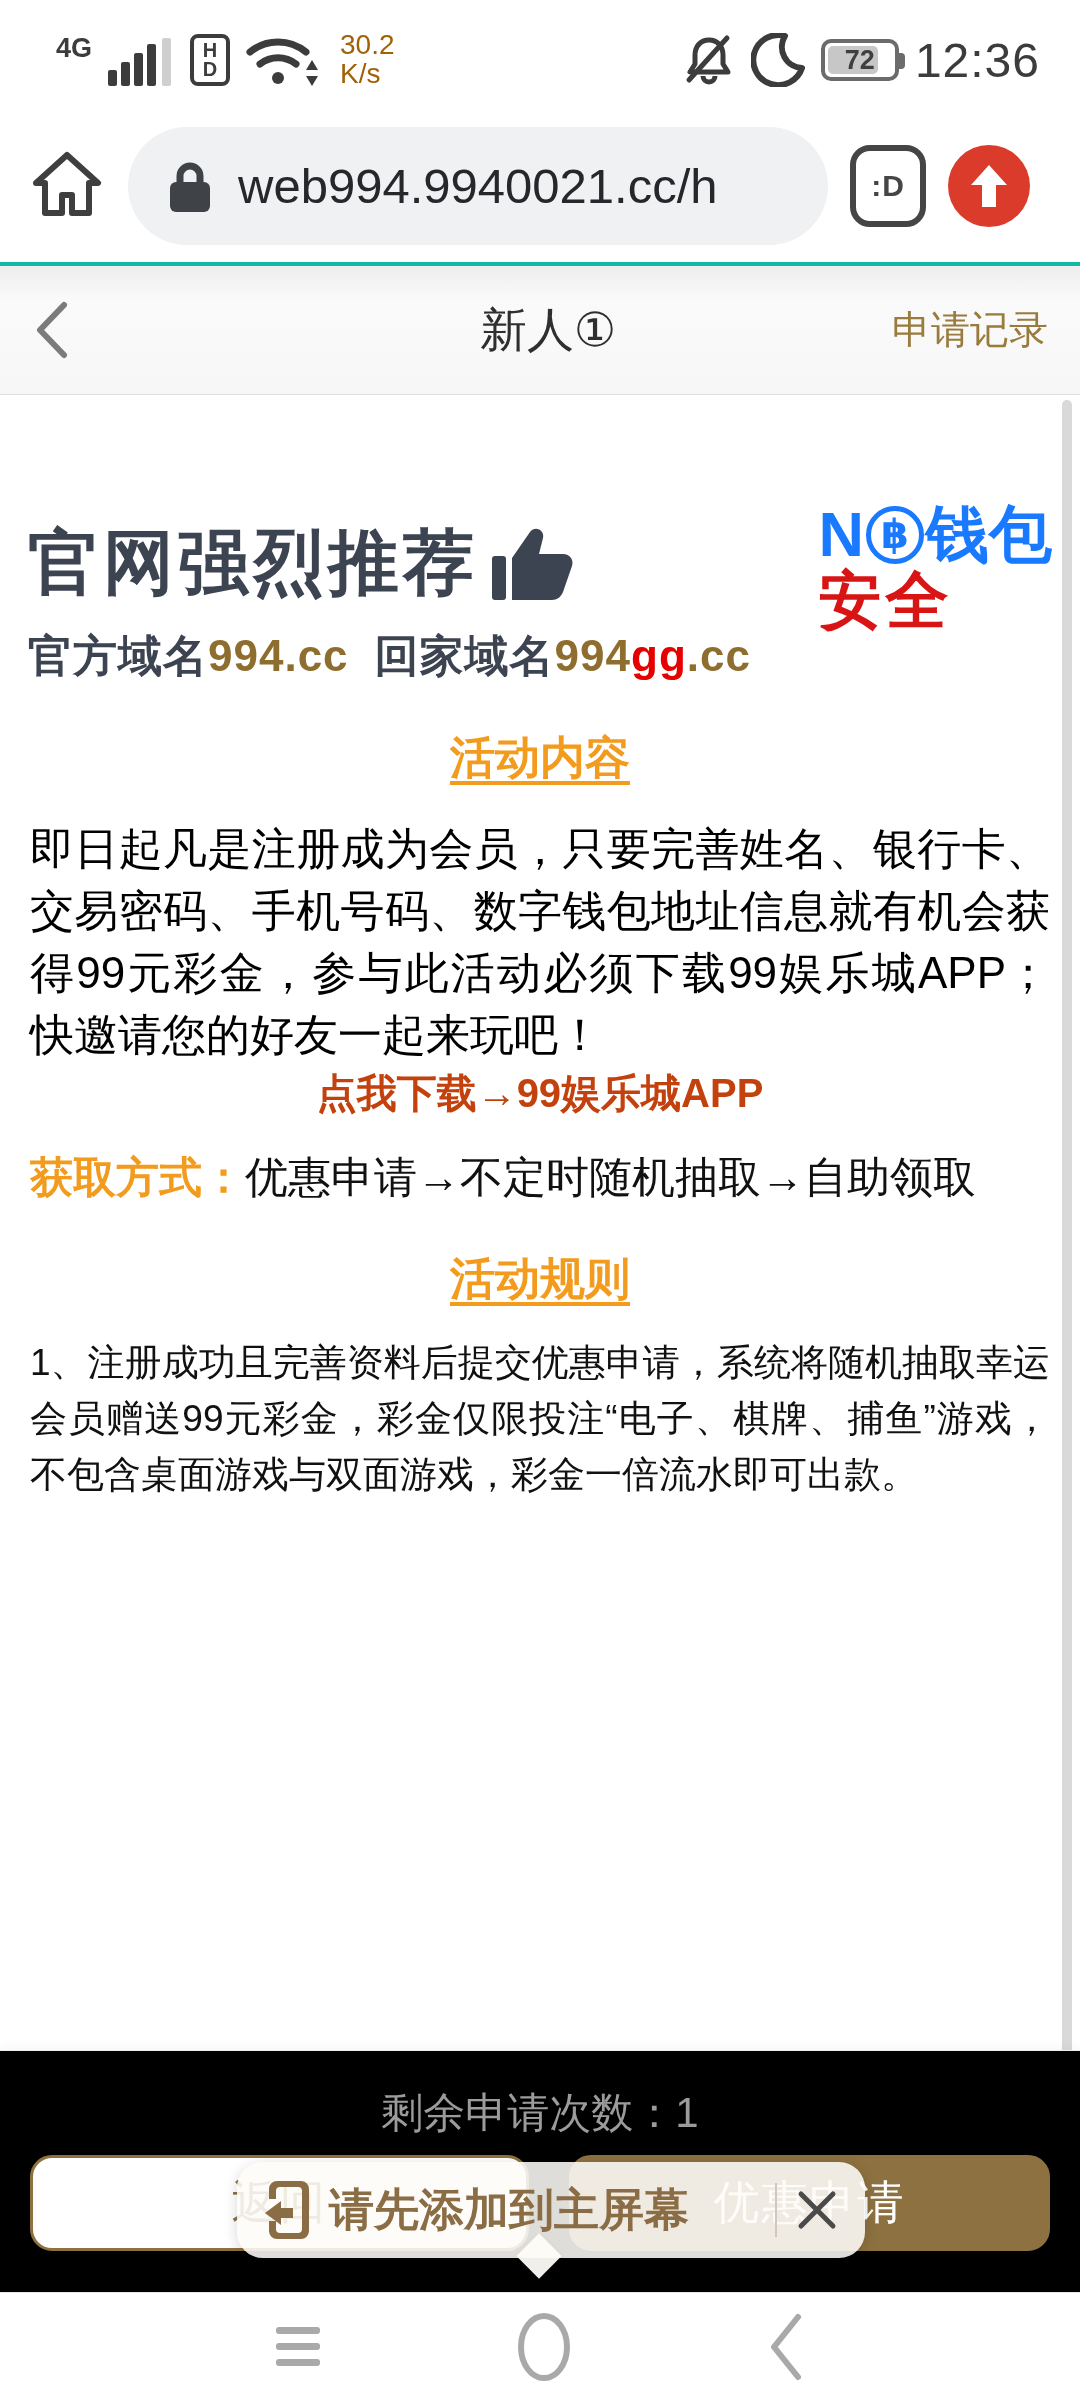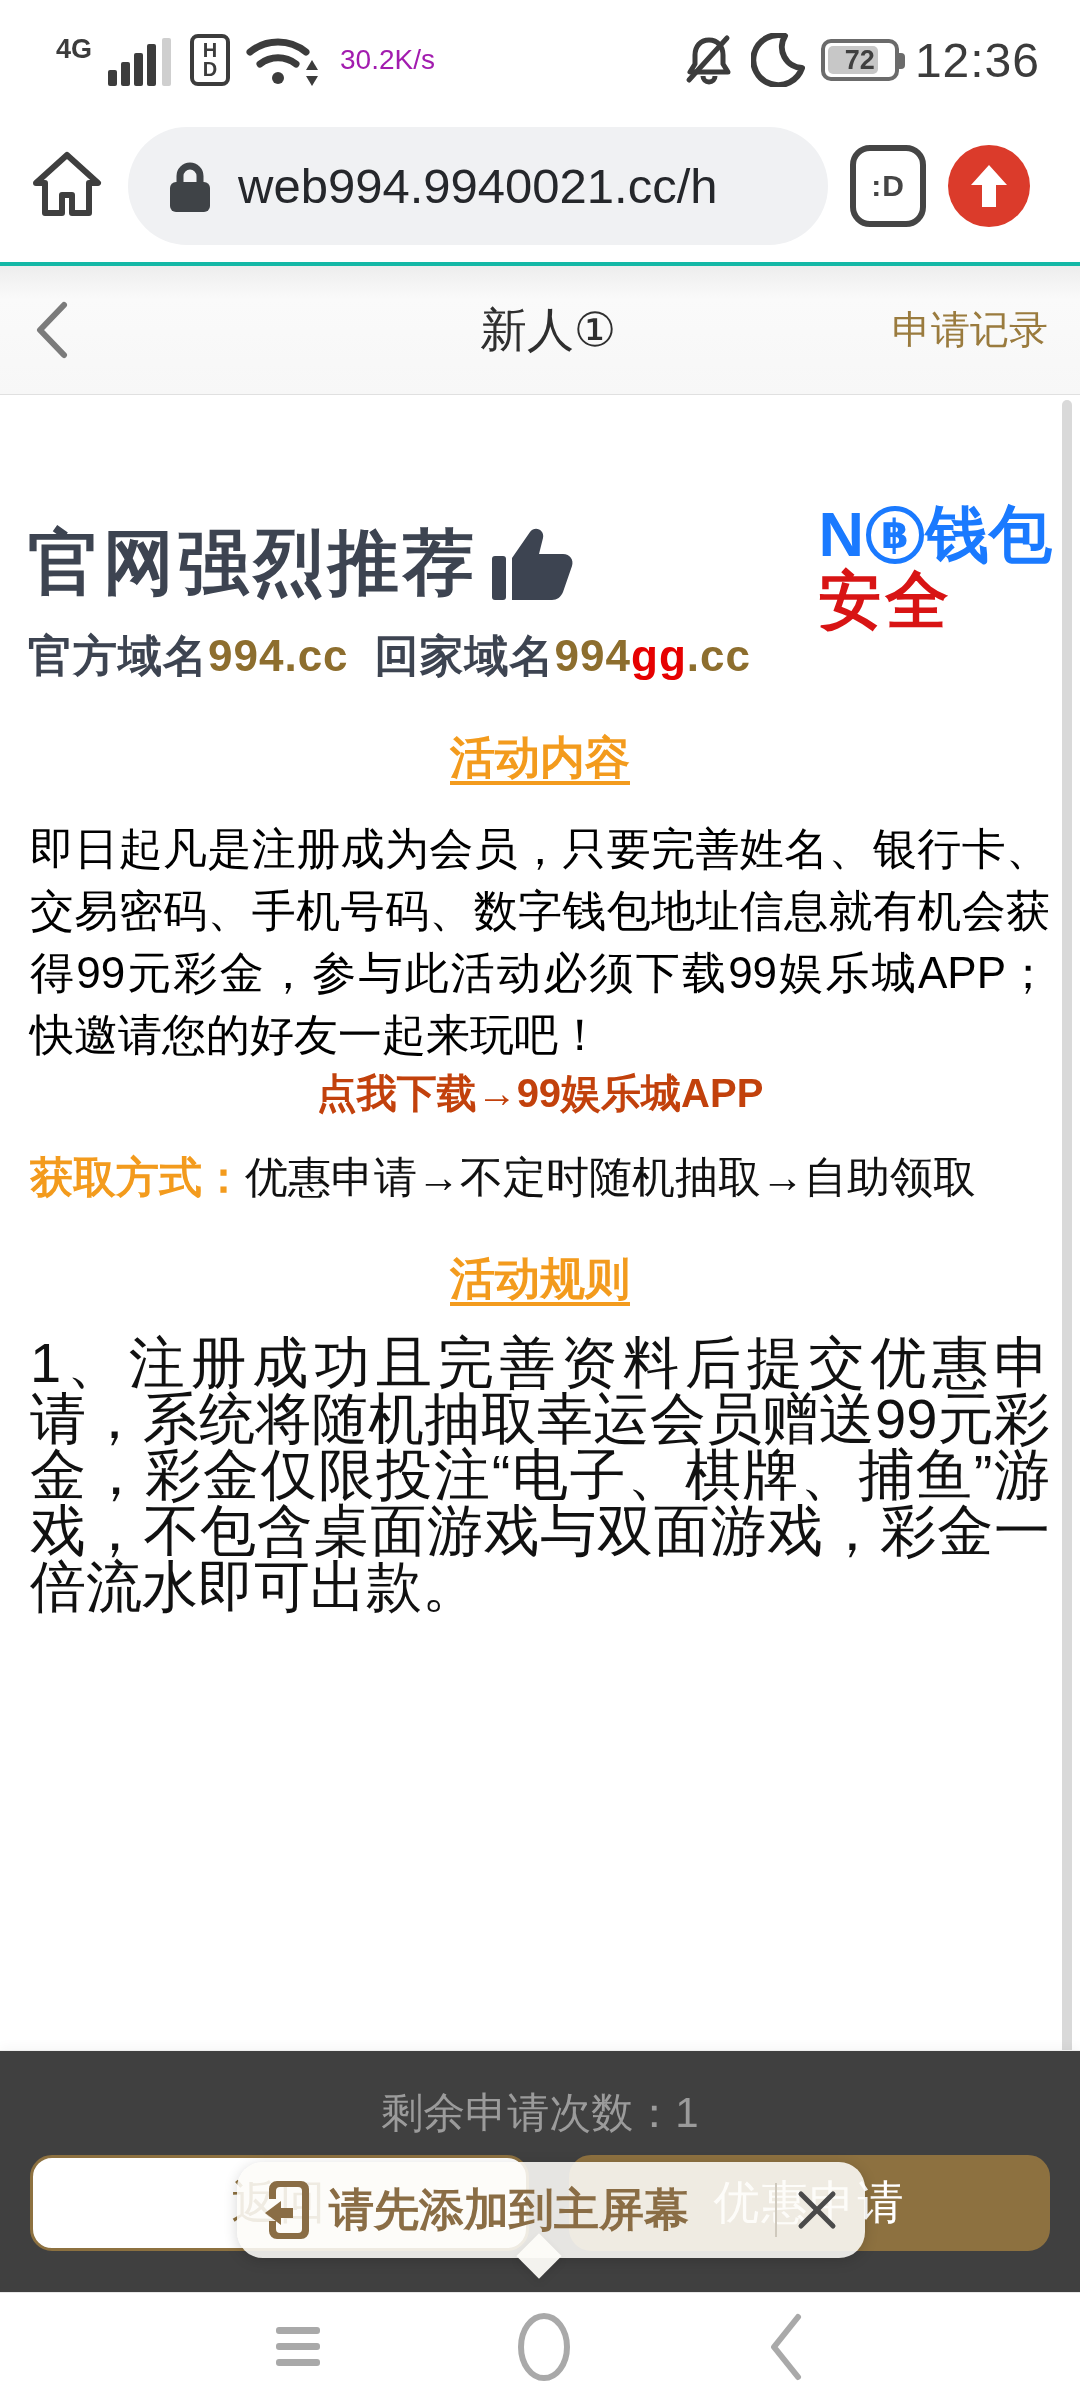--- a/index.html
+++ b/index.html
@@ -6,21 +6,21 @@
   html,body { width:1080px; height:2400px; }
   body {
     font-family:"Liberation Sans","DejaVu Sans",sans-serif;
     background:#ffffff; color:#222; position:relative; overflow:hidden;
   }
   
   .status-bar{position:absolute;top:0;left:0;width:1080px;height:110px;background:#fff;
     display:flex;align-items:center;justify-content:space-between;padding:10px 40px 0 56px;}
   .sb-left,.sb-right{display:flex;align-items:center;gap:16px;color:#3c3c3c;}
   .net-label{font-size:27px;font-weight:bold;color:#3c3c3c;align-self:flex-start;margin-top:2px;text-align:center;}
-  .speed{display:flex;line-height:1.02;font-size:28px;color:#a21caf;}
+  .speed{display:flex;flex-direction:column;line-height:1.02;font-size:28px;color:#a16207;}
   .hd-box{border:4px solid #3c3c3c;border-radius:8px;width:40px;height:52px;display:flex;flex-direction:column;
     align-items:center;justify-content:center;font-size:20px;font-weight:bold;line-height:.95;color:#3c3c3c;}
   .battery{position:relative;width:78px;height:42px;border:4px solid #6b6b6b;border-radius:10px;display:flex;align-items:center;}
   .battery:after{content:"";position:absolute;right:-10px;top:10px;width:7px;height:16px;background:#6b6b6b;border-radius:0 4px 4px 0;}
   .battery-fill{position:absolute;left:3px;top:3px;bottom:3px;width:72%;background:#c7c7c7;border-radius:5px;}
   .battery-num{position:relative;width:100%;text-align:center;font-size:27px;font-weight:bold;color:#3f3f3f;}
   .clock{font-size:48px;color:#3c3c3c;letter-spacing:1px;}
   
   .browser-bar{position:absolute;top:110px;left:0;width:1080px;height:156px;background:#fff;
     display:flex;align-items:center;padding:0 28px;gap:22px;border-bottom:4px solid #14b8a6;}
@@ -54,24 +54,24 @@
     text-decoration:underline;text-underline-offset:8px;}
   .para{margin:30px 30px 0 30px;font-size:44px;line-height:62px;color:#000000;text-align:justify;}
   .download-line{text-align:center;font-size:40px;font-weight:bold;color:#c2410c;}
   .promo-table{margin:34px 28px 0 28px;width:calc(100% - 56px);border-collapse:collapse;table-layout:fixed;}
   .promo-table th,.promo-table td{border:4px solid #d80000;text-align:center;vertical-align:middle;}
   .promo-table th{background:#fcf9d8;color:#e60000;font-size:42px;font-weight:bold;height:90px;}
   .promo-table td{font-size:40px;line-height:56px;color:#111;padding:26px 6px;white-space:pre-line;}
   .col1{width:26.5%;} .col2{width:27%;} .col3{width:24.5%;} .col4{width:22%;}
   .method-line{margin:28px 30px 0 30px;font-size:43px;color:#111;}
   .method-label{color:#f39b1d;font-weight:bold;}
-  .rules{margin:26px 30px 0 30px;font-size:56px;line-height:56px;color:#111;text-align:justify;}
+  .rules{margin:26px 30px 0 30px;font-size:37px;line-height:56px;color:#111;text-align:justify;}
   .rules .rule{margin-bottom:4px;}
   
-  .bottom-sheet{position:absolute;top:2050px;left:0;width:1080px;height:242px;background:#404040;
+  .bottom-sheet{position:absolute;top:2050px;left:0;width:1080px;height:242px;background:#000000;
     border-top:1px solid #eeeeee;box-shadow:0 -4px 10px rgba(0,0,0,0.03);}
   .remaining{margin-top:34px;text-align:center;font-size:42px;color:#9b9b9b;}
   .btn-row{position:absolute;top:104px;left:0;width:1080px;display:flex;padding:0 30px;gap:40px;}
   .btn{height:96px;border-radius:22px;display:flex;align-items:center;justify-content:center;
     font-size:46px;letter-spacing:2px;}
   .btn-back{width:500px;background:#fff;border:3px solid #8d7140;color:#8d7140;}
   .btn-apply{width:482px;background:#8d7140;color:#fff;border:3px solid #8d7140;}
   
   .toast{position:absolute;left:237px;top:2162px;width:628px;height:96px;border-radius:26px;
     background:rgba(253,252,248,0.88);box-shadow:0 3px 14px rgba(0,0,0,0.16);

